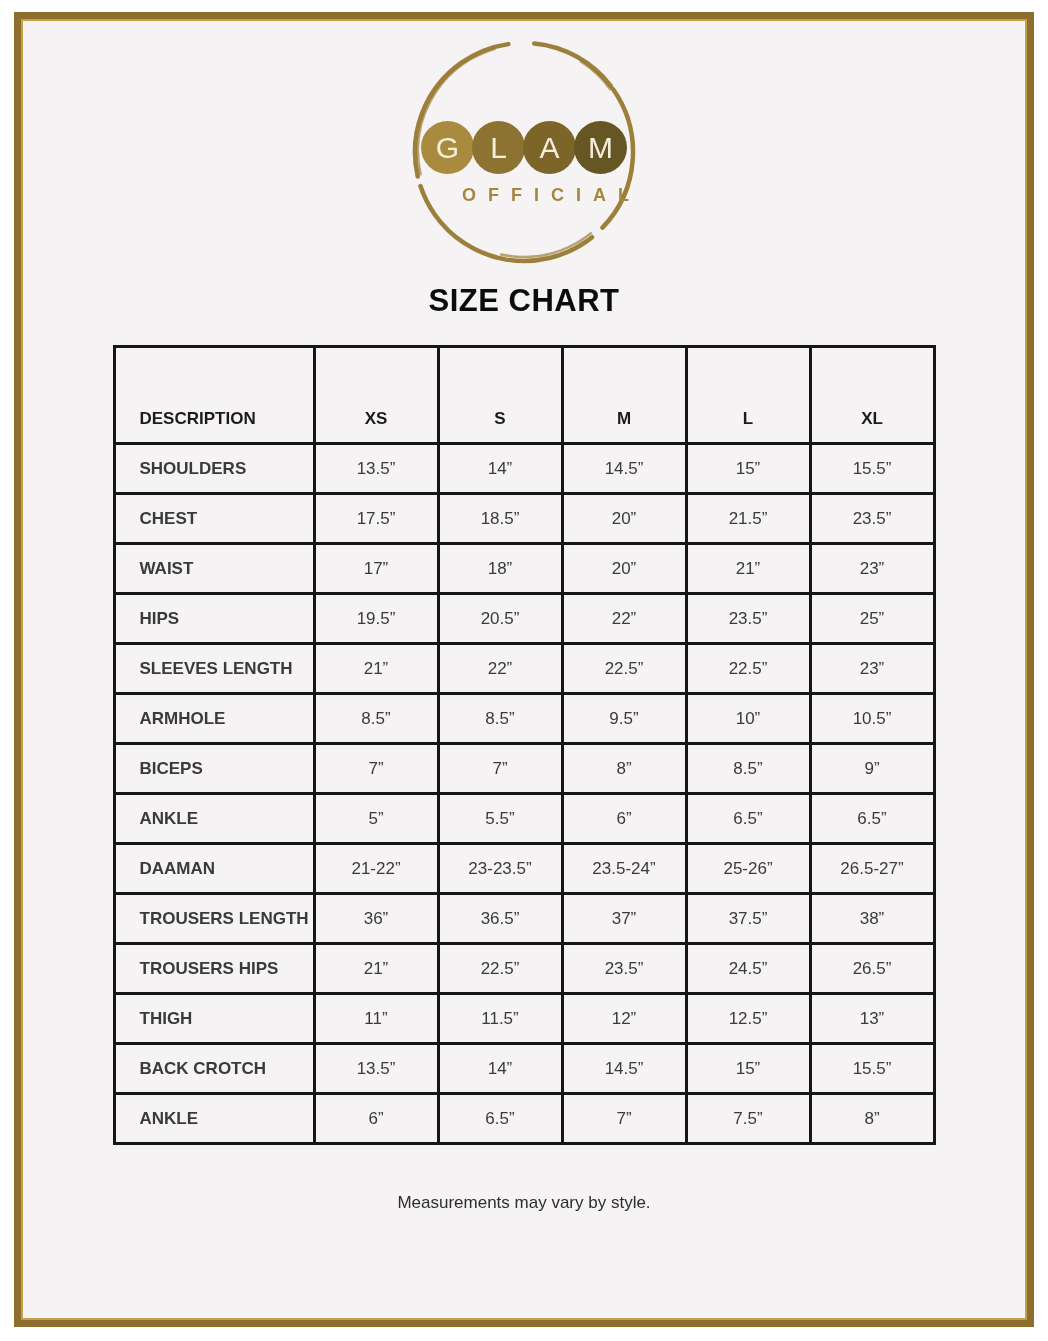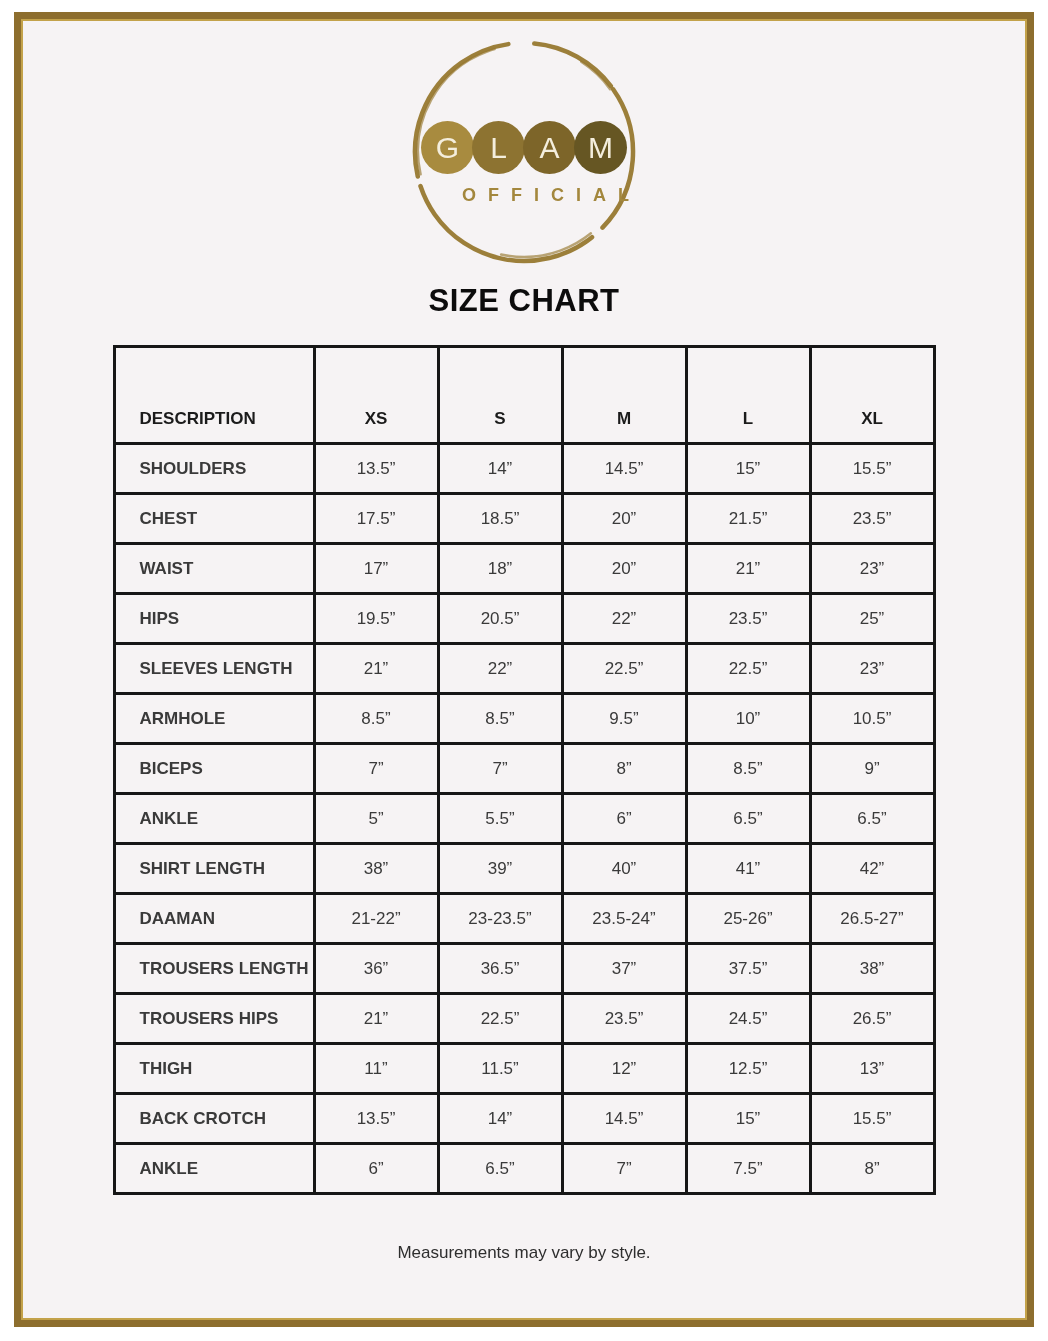--- a/index.html
+++ b/index.html
@@ -229,28 +229,20 @@
         </tr>
         <tr>
           <th>ANKLE</th>
           <td>5”</td>
           <td>5.5”</td>
           <td>6”</td>
           <td>6.5”</td>
           <td>6.5”</td>
         </tr>
         <tr>
-          <th>SHIRT LENGTH</th>
-          <td>38”</td>
-          <td>39”</td>
-          <td>40”</td>
-          <td>41”</td>
-          <td>42”</td>
-        </tr>
-        <tr>
           <th>DAAMAN</th>
           <td>21-22”</td>
           <td>23-23.5”</td>
           <td>23.5-24”</td>
           <td>25-26”</td>
           <td>26.5-27”</td>
         </tr>
         <tr>
           <th>TROUSERS LENGTH</th>
           <td>36”</td>

